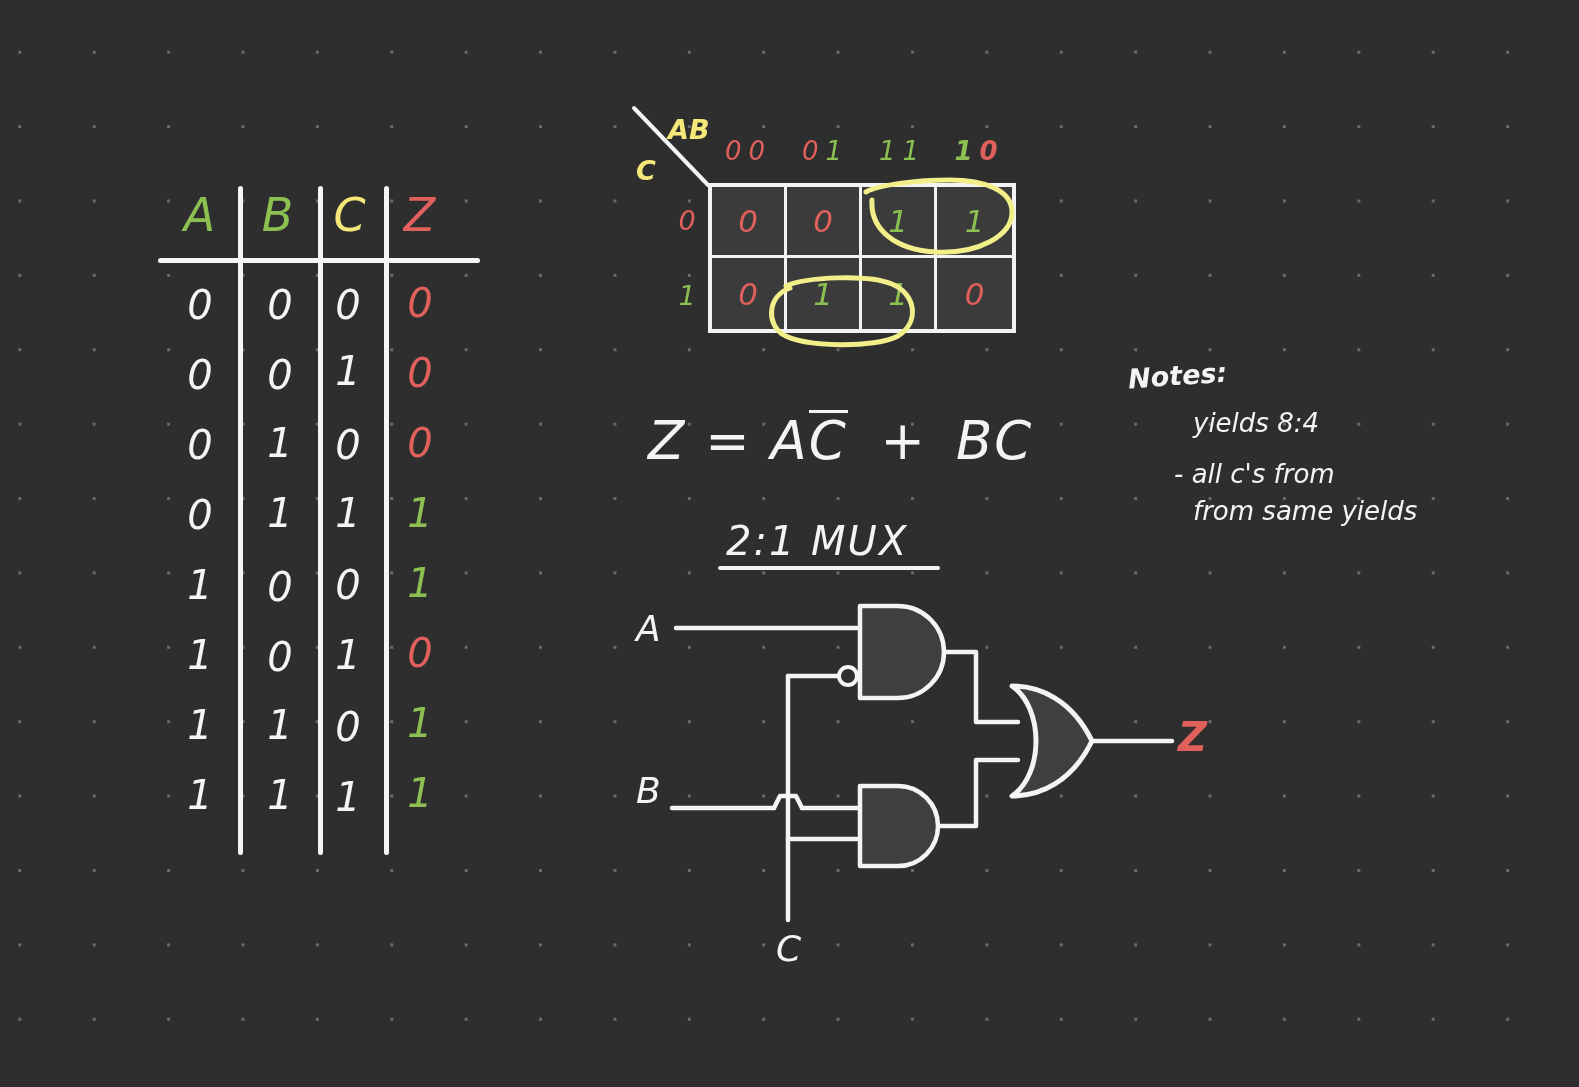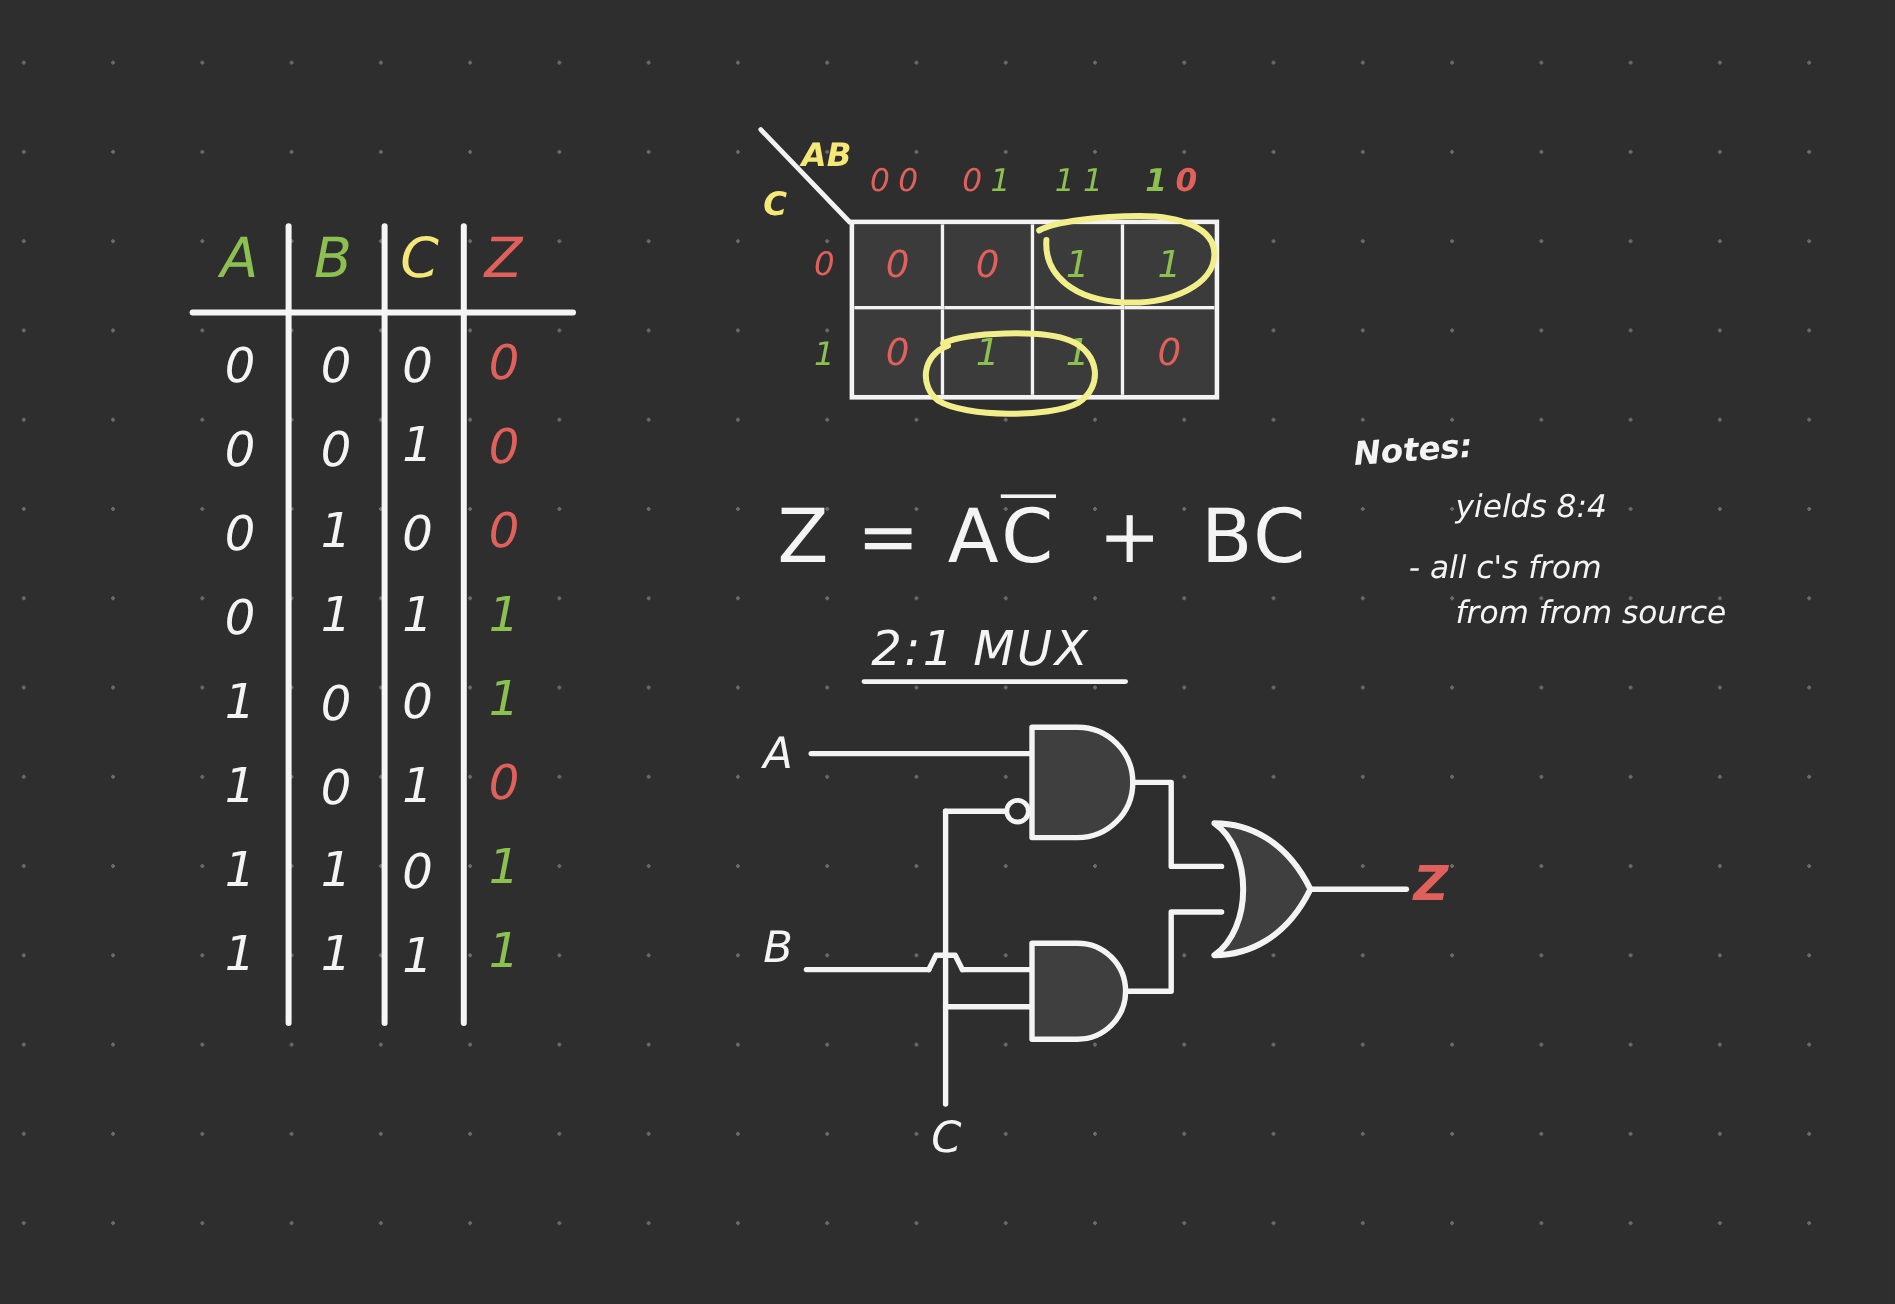--- a/index.html
+++ b/index.html
@@ -103,21 +103,22 @@
   .km-axis-label {
     position: absolute;
     font-size: 27px;
     font-style: italic;
     color: #f5e878;
     font-weight: bold;
   }
   
   .eq {
     position: absolute;
-    font-size: 62px;
+    font-size: 53px;
+    font-style: italic;
     color: #f4f4f4;
     letter-spacing: 2px;
   }
   .overbar {
     border-top: 3px solid #f4f4f4;
     padding-top: 1px;
     display: inline-block;
     line-height: 1;
   }
   #mux-title {
@@ -135,21 +136,21 @@
     top: 566px;
     width: 222px;
     height: 4px;
     background: #f4f4f4;
     border-radius: 2px;
   }
   
   #notes { position: absolute; left: 1128px; top: 360px; width: 360px; color: #f4f4f4; }
   #notes-title { font-size: 27px; font-style: italic; font-weight: bold; transform: rotate(-4deg); display:inline-block;}
   .note-line { font-size: 26px; font-style: italic; margin-left: 46px; line-height: 1.42; }
-  .note-line.cont { margin-left: 85px; }
+  .note-line.cont { margin-left: 65px; }
   .note-block { margin-top: 14px; }
   
   #circuit { position: absolute; left: 620px; top: 590px; width: 600px; height: 420px; }
   .sig-label {
     position: absolute;
     font-size: 36px;
     font-style: italic;
     color: #f4f4f4;
   }
   #z-out-label {
@@ -264,21 +265,21 @@
   <div id="mux-title">2:1 MUX</div>
   <div id="mux-title-underline"></div>
 
   <div id="notes">
     <div id="notes-title">Notes:</div>
     <div class="note-block">
       <div class="note-line cont">yields 8:4</div>
     </div>
     <div class="note-block">
       <div class="note-line">- all c's from</div>
-      <div class="note-line cont">from from source</div>
+      <div class="note-line cont">from same yields</div>
     </div>
   </div>
 
   <div id="circuit">
     <div class="sig-label" style="left:16px; top:18px;">A</div>
     <div class="sig-label" style="left:16px; top:180px;">B</div>
     <div class="sig-label" style="left:156px; top:338px;">C</div>
 
     <svg width="600" height="420" style="position:absolute; left:0; top:0;">
       <g stroke="#f4f4f4" stroke-width="4.5" fill="none" stroke-linecap="round" stroke-linejoin="round">

